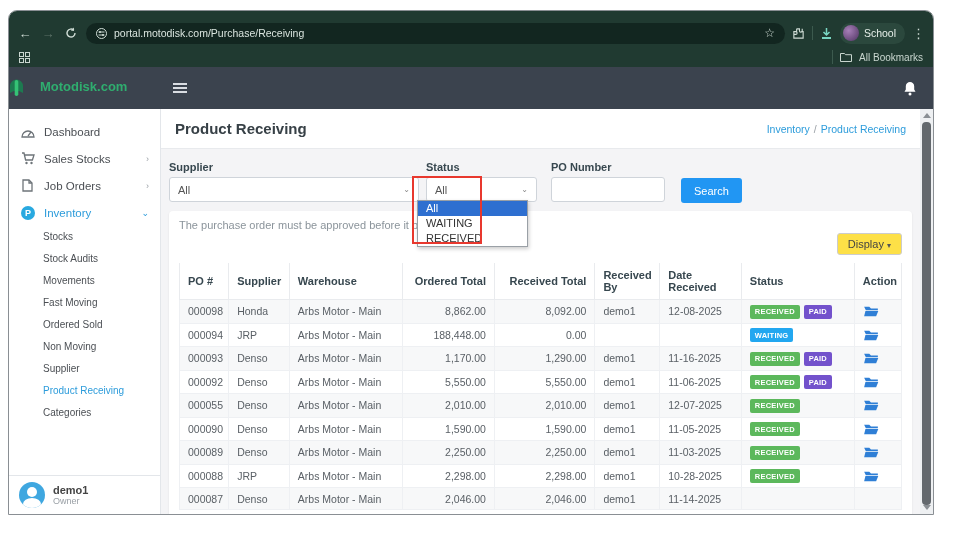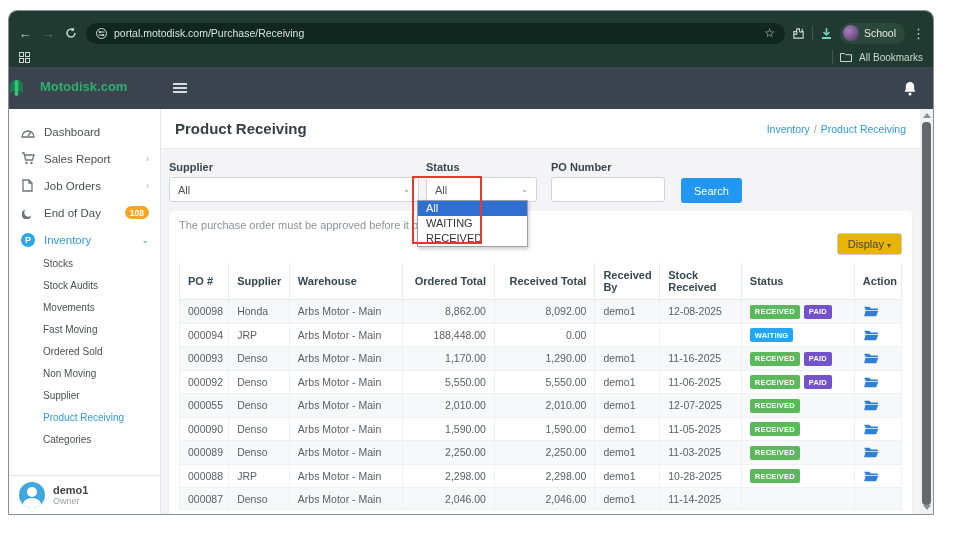--- a/index.html
+++ b/index.html
@@ -78,21 +78,21 @@
   .fcontrol .caret { margin-left:auto; color:#888; font-size:8px; }
   .w-supplier { width:250px; } .g1{ margin-left:7px; } .w-status { width:111px; }
   .g2 { margin-left:14px; } .w-po { width:114px; }
   .search-btn { margin-left:16px; margin-top:17px; height:25px; padding:0 13px; background:#2196f3;
                 color:#fff; border:none; border-radius:3px; font-size:11px; cursor:pointer; }
 
   .card { flex:1; margin:8px 8px 0 8px; background:#fff; border-radius:4px 4px 0 0;
           box-shadow:0 1px 2px rgba(0,0,0,.1); padding:8px 10px; overflow:hidden; }
   .info-text { font-size:11px; color:#8b949b; }
   .display-row { text-align:right; margin-top:2px; }
-  .display-btn { font-size:11px; color:#444; background:#eab308; border:1px solid #ccc; border-radius:3px;
+  .display-btn { font-size:11px; color:#444; background:#fde047; border:1px solid #ccc; border-radius:3px;
                  padding:4px 10px; cursor:pointer; }
   .display-btn .caret { font-size:8px; color:#555; }
 
   table { width:100%; border-collapse:collapse; table-layout:fixed; margin-top:8px; }
   th { font-size:11px; font-weight:bold; color:#37474f; text-align:left; padding:6px 8px;
        border:1px solid #e9ebee; border-top:none; }
   td { font-size:10.5px; color:#5a6066; padding:4px 8px; border:1px solid #eef0f3; height:22px; }
   th.num, td.num { text-align:right; }
   tbody tr:nth-child(odd) { background:#f7f8f9; }
   .badge { display:inline-block; color:#fff; font-size:7.5px; font-weight:bold; border-radius:2px;
@@ -229,41 +229,32 @@
               <span>Dashboard</span>
             </div>
             <div class="side-item">
               <span class="ico">
                 <svg width="14" height="13" viewBox="0 0 14 13">
                     <path d="M1 1 h2 l1.6 7 h6.8 l1.6 -5 h-9" fill="none" stroke="#6e7479" stroke-width="1.3"></path>
                     <circle cx="5.5" cy="11" r="1.2" fill="#6e7479"></circle>
                     <circle cx="10.5" cy="11" r="1.2" fill="#6e7479"></circle>
                   </svg>
               </span>
-              <span>Sales Report</span>
+              <span>Sales Stocks</span>
               <span class="chev">›</span>
             </div>
             <div class="side-item">
               <span class="ico">
                 <svg width="11" height="13" viewBox="0 0 11 13">
                     <path d="M1 1 h6 l3 3 v8 h-9 z" fill="none" stroke="#6e7479" stroke-width="1.3"></path>
                     <path d="M7 1 v3 h3" fill="none" stroke="#6e7479" stroke-width="1.3"></path>
                   </svg>
               </span>
               <span>Job Orders</span>
               <span class="chev">›</span>
-            </div>
-            <div class="side-item">
-              <span class="ico">
-                <svg width="12" height="12" viewBox="0 0 12 12">
-                    <path d="M9.5 8.5 a5 5 0 1 1-6-6 a4.2 4.2 0 0 0 6 6 z" fill="#6e7479"></path>
-                  </svg>
-              </span>
-              <span>End of Day</span>
-              <span class="count-badge">108</span>
             </div>
             <div class="side-item active">
               <span class="ico">
                 <svg width="14" height="14" viewBox="0 0 14 14">
                     <circle cx="7" cy="7" r="7" fill="#29a9e0"></circle>
                     <text x="7" y="10.2" text-anchor="middle" font-size="9" font-weight="bold" fill="#fff" font-family="Liberation Sans, sans-serif">P</text>
                   </svg>
               </span>
               <span>Inventory</span>
               <span class="chev">⌄</span>
@@ -336,21 +327,21 @@
                     <col style="width:45px">
                 </colgroup>
                 <thead>
                     <tr>
                       <th>PO #</th>
                       <th>Supplier</th>
                       <th>Warehouse</th>
                       <th class="num">Ordered Total</th>
                       <th class="num">Received Total</th>
                       <th>Received By</th>
-                      <th>Stock Received</th>
+                      <th>Date Received</th>
                       <th>Status</th>
                       <th>Action</th>
                     </tr>
                   </thead>
                 <tbody>
                     <tr>
                       <td>000098</td>
                       <td>Honda</td>
                       <td>Arbs Motor - Main</td>
                       <td class="num">8,862.00</td>

